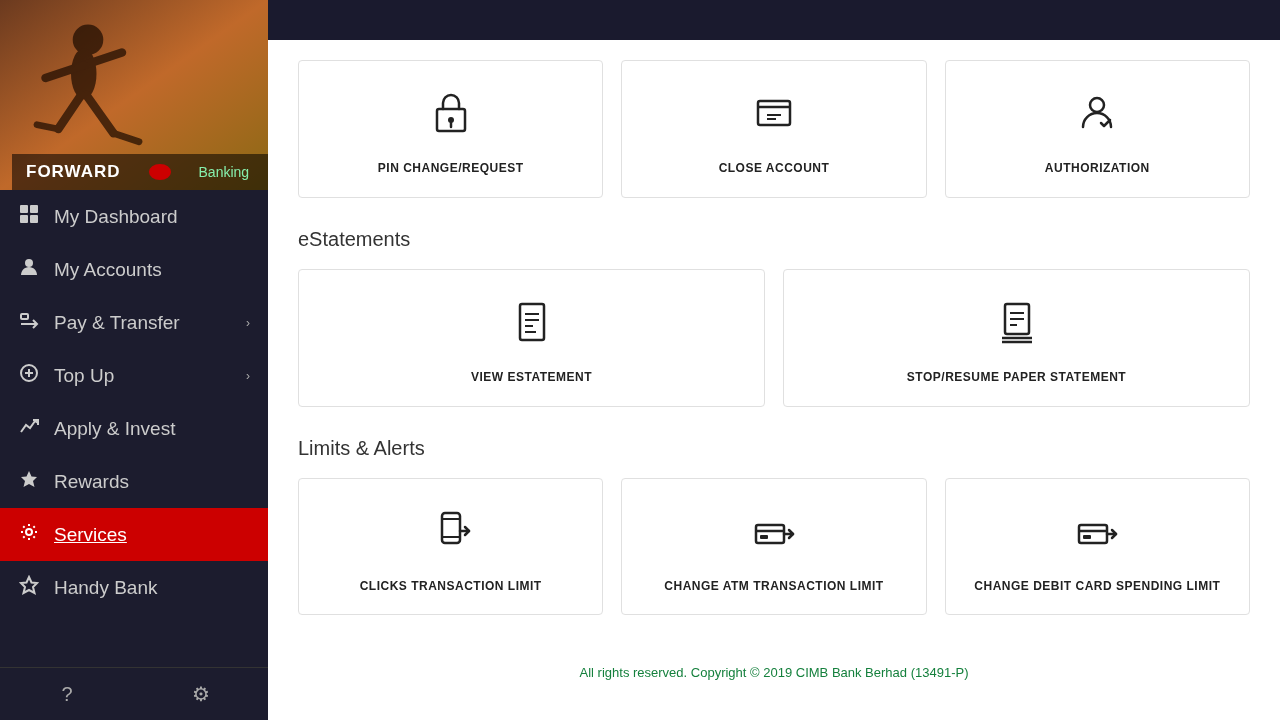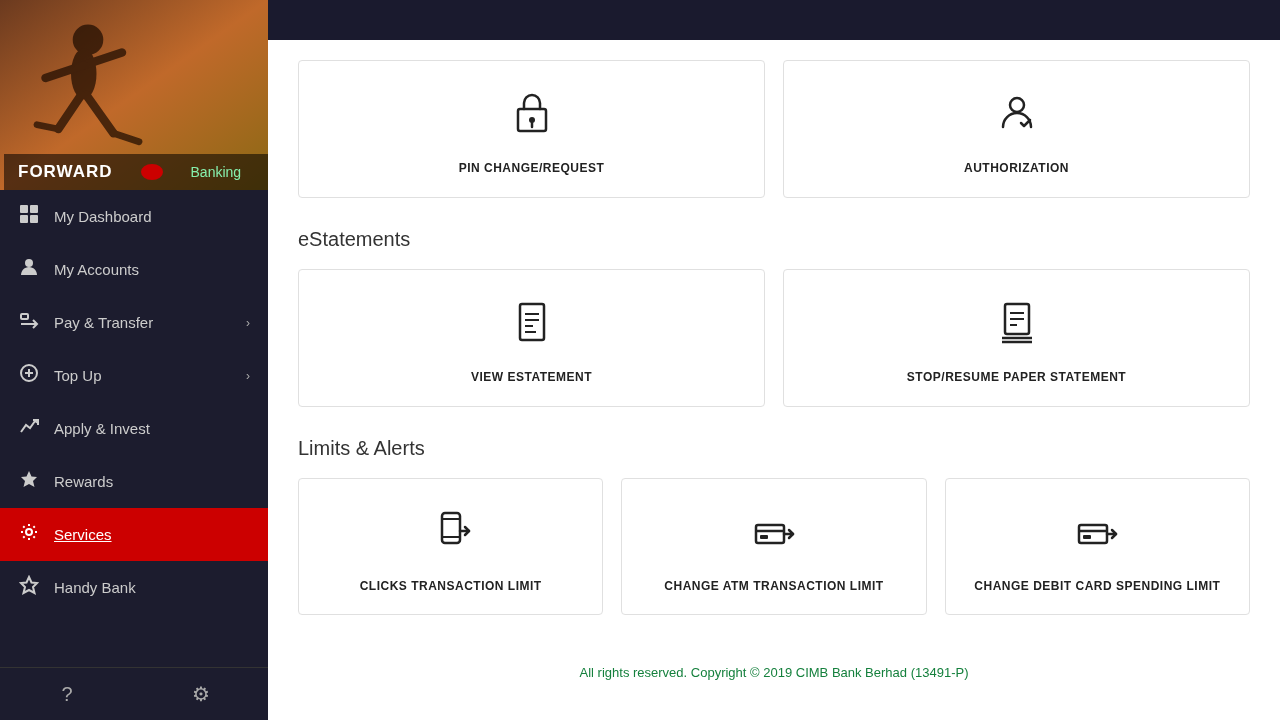--- a/index.html
+++ b/index.html
@@ -34,21 +34,21 @@
       position: absolute;
       left: 0;
       top: 0;
       width: 100%;
       height: 100%;
     }
 
     .brand-bar {
       position: absolute;
       bottom: 0;
-      left: 4px;
+      left: 12px;
       width: 100%;
       background: rgba(0,0,0,0.55);
       padding: 8px 14px;
       display: flex;
       align-items: center;
       gap: 26px;
     }
 
     .brand-text {
       color: white;
@@ -100,21 +100,21 @@
       text-decoration: underline;
     }
 
     .nav-item .nav-icon {
       font-size: 18px;
       width: 22px;
       text-align: center;
       flex-shrink: 0;
     }
 
-    .nav-item .nav-label { flex: 1; font-size: 15px; }
+    .nav-item .nav-label { flex: 1; font-size: 19px; }
 
     .nav-item .chevron {
       font-size: 12px;
       color: #aaa;
     }
 
     .sidebar-footer {
       display: flex;
       border-top: 1px solid #333;
       background: #1c1c2e;
@@ -361,20 +361,31 @@
             <svg class="icon-svg" viewBox="0 0 44 44" fill="none">
               <rect x="8" y="18" width="28" height="22" rx="2" stroke="#222" stroke-width="2.5"></rect>
               <path d="M14 18v-6a8 8 0 0 1 16 0v6" stroke="#222" stroke-width="2.5" stroke-linecap="round"></path>
               <circle cx="22" cy="29" r="3" fill="#222"></circle>
               <line x1="22" y1="32" x2="22" y2="36" stroke="#222" stroke-width="2.5" stroke-linecap="round"></line>
             </svg>
           </div>
           <div class="card-label">PIN CHANGE/REQUEST</div>
         </div>
 
+        <div class="service-card">
+          <div class="card-icon">
+            <svg class="icon-svg" viewBox="0 0 44 44" fill="none">
+              <rect x="6" y="10" width="32" height="24" rx="2" stroke="#222" stroke-width="2.5"></rect>
+              <line x1="6" y1="16" x2="38" y2="16" stroke="#222" stroke-width="2.5"></line>
+              <line x1="15" y1="24" x2="29" y2="24" stroke="#222" stroke-width="2"></line>
+              <line x1="15" y1="28" x2="24" y2="28" stroke="#222" stroke-width="2"></line>
+            </svg>
+          </div>
+          <div class="card-label">CLOSE ACCOUNT</div>
+        </div>
 
         <div class="service-card">
           <div class="card-icon">
             <svg class="icon-svg" viewBox="0 0 44 44" fill="none">
               <circle cx="22" cy="14" r="7" stroke="#222" stroke-width="2.5"></circle>
               <path d="M8 36c0-7.7 6.3-14 14-14s14 6.3 14 14" stroke="#222" stroke-width="2.5" stroke-linecap="round"></path>
               <path d="M26 32l3 3 6-6" stroke="#222" stroke-width="2.5" stroke-linecap="round" stroke-linejoin="round"></path>
             </svg>
           </div>
           <div class="card-label">AUTHORIZATION</div>

